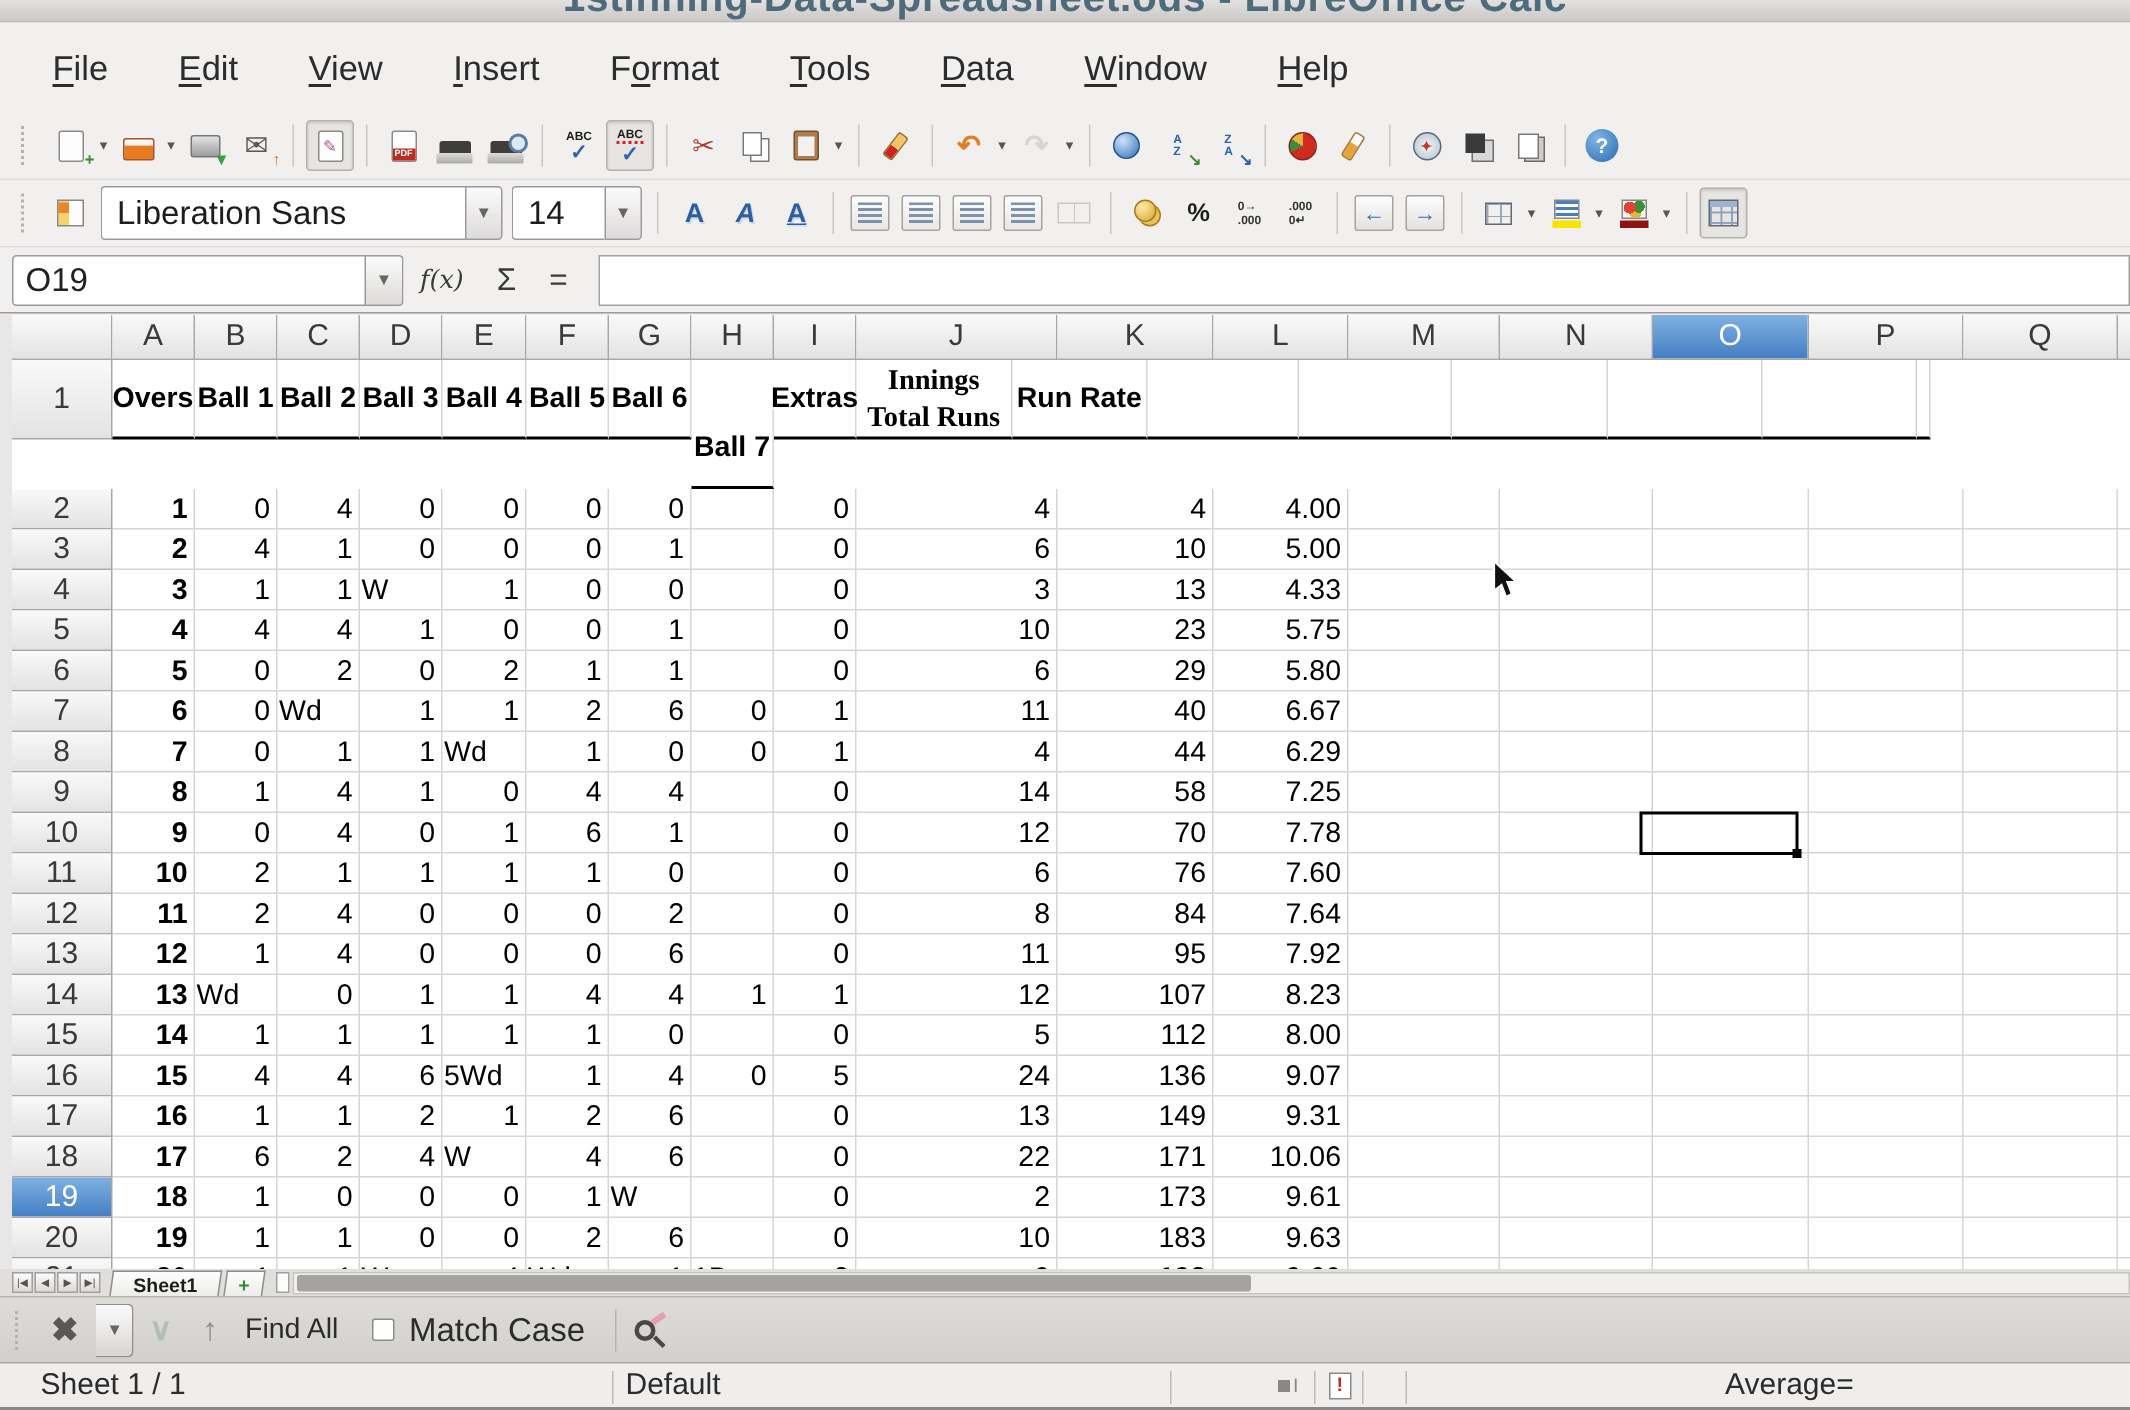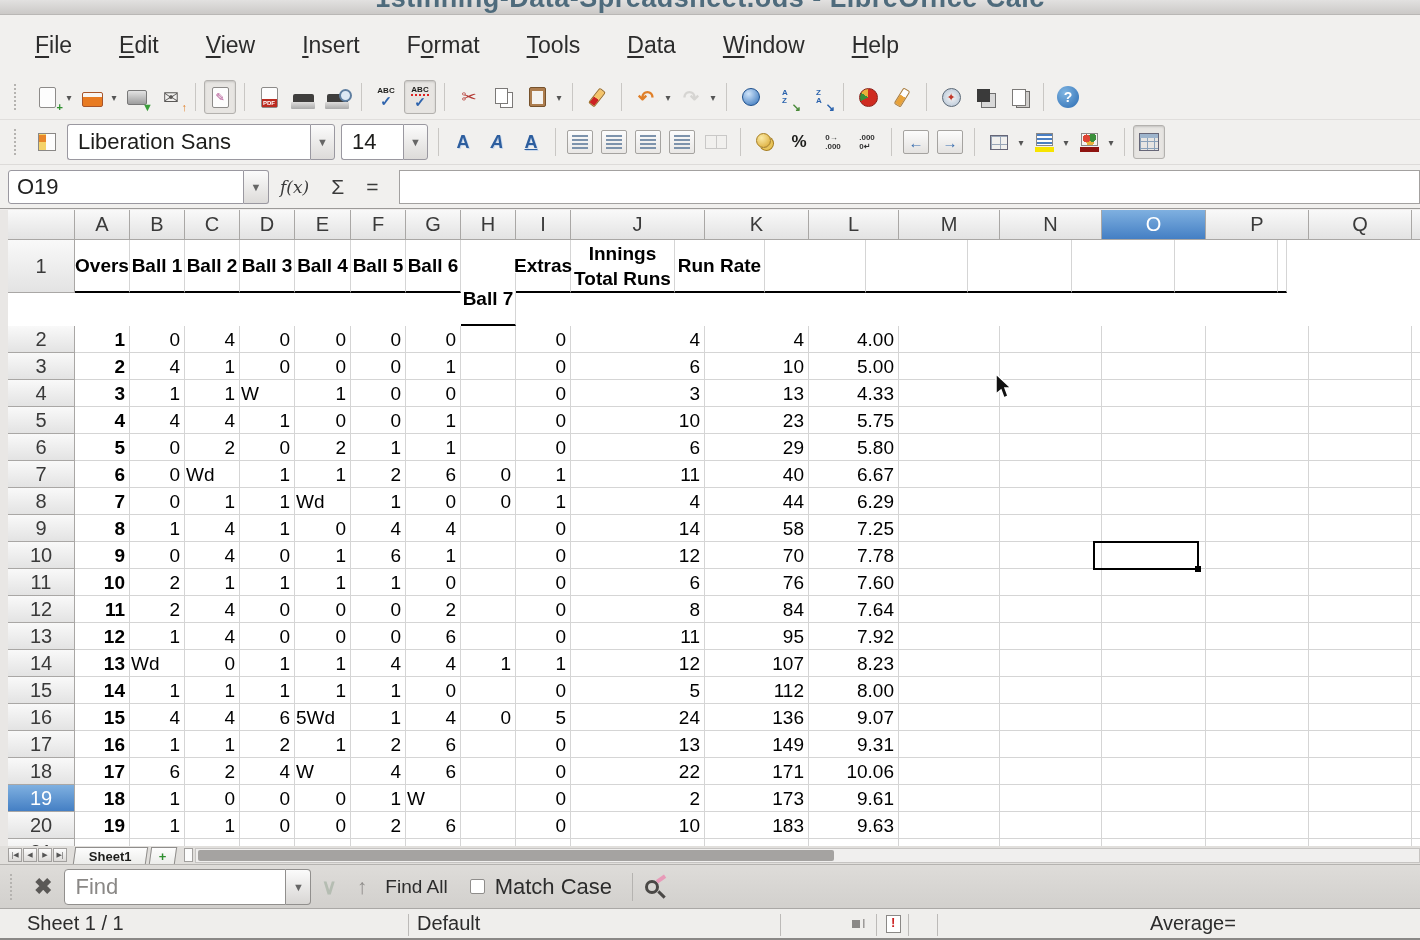--- a/index.html
+++ b/index.html
@@ -441,21 +441,21 @@
       <div class="hcell" style="width: 67px; height: 53px;">1</div>
       <div class="dcell c b thick" style="width: 55px; height: 53px;">Overs</div>
       <div class="dcell c b thick" style="width: 55px; height: 53px;">Ball 1</div>
       <div class="dcell c b thick" style="width: 55px; height: 53px;">Ball 2</div>
       <div class="dcell c b thick" style="width: 55px; height: 53px;">Ball 3</div>
       <div class="dcell c b thick" style="width: 56px; height: 53px;">Ball 4</div>
       <div class="dcell c b thick" style="width: 55px; height: 53px;">Ball 5</div>
       <div class="dcell c b thick" style="width: 55px; height: 53px;">Ball 6</div>
       <div class="dcell c b thick" style="width: 55px; height: 53px; margin-top: 33px;">Ball 7</div>
       <div class="dcell c b thick" style="width: 55px; height: 53px;">Extras</div>
-      <div class="dcell c b thick" style="width: 104px; height: 53px;">Innings Total Runs</div>
+      <div class="dcell c b thick" style="width: 104px; height: 53px; font-family: Liberation Serif, serif;">Innings Total Runs</div>
       <div class="dcell c b thick" style="width: 90px; height: 53px;">Run Rate</div>
       <div class="dcell c thick" style="width: 101px; height: 53px;"></div>
       <div class="dcell c thick" style="width: 102px; height: 53px;"></div>
       <div class="dcell c thick" style="width: 104px; height: 53px;"></div>
       <div class="dcell c thick" style="width: 103px; height: 53px;"></div>
       <div class="dcell c thick" style="width: 103px; height: 53px;"></div>
       <div class="dcell c thick" style="width: 9px; height: 53px;"></div>
     </div>
     <div class="srow">
       <div class="hcell" style="width: 67px; height: 27px;">2</div>
@@ -917,23 +917,20 @@
     </div>
   <div id="tabsplit"></div>
   <div id="hscroll">
       <div class="thumb"></div>
     </div>
 </div>
 
 <div id="findbar">
   <div class="grip"></div>
   <span id="find-close">✖</span>
-  <div id="find-input">
-      <span>Find</span>
-    </div>
   <div id="find-dd">▼</div>
   <span id="find-next" class="find-arrow">∨</span>
   <span id="find-prev" class="find-arrow">↑</span>
   <span class="find-label">Find All</span>
   <div id="match-case-box"></div>
   <span class="find-label" style="font-size:22px">Match Case</span>
   <div id="find-sep"></div>
   <div id="find-replace-icon"></div>
 </div>
 

